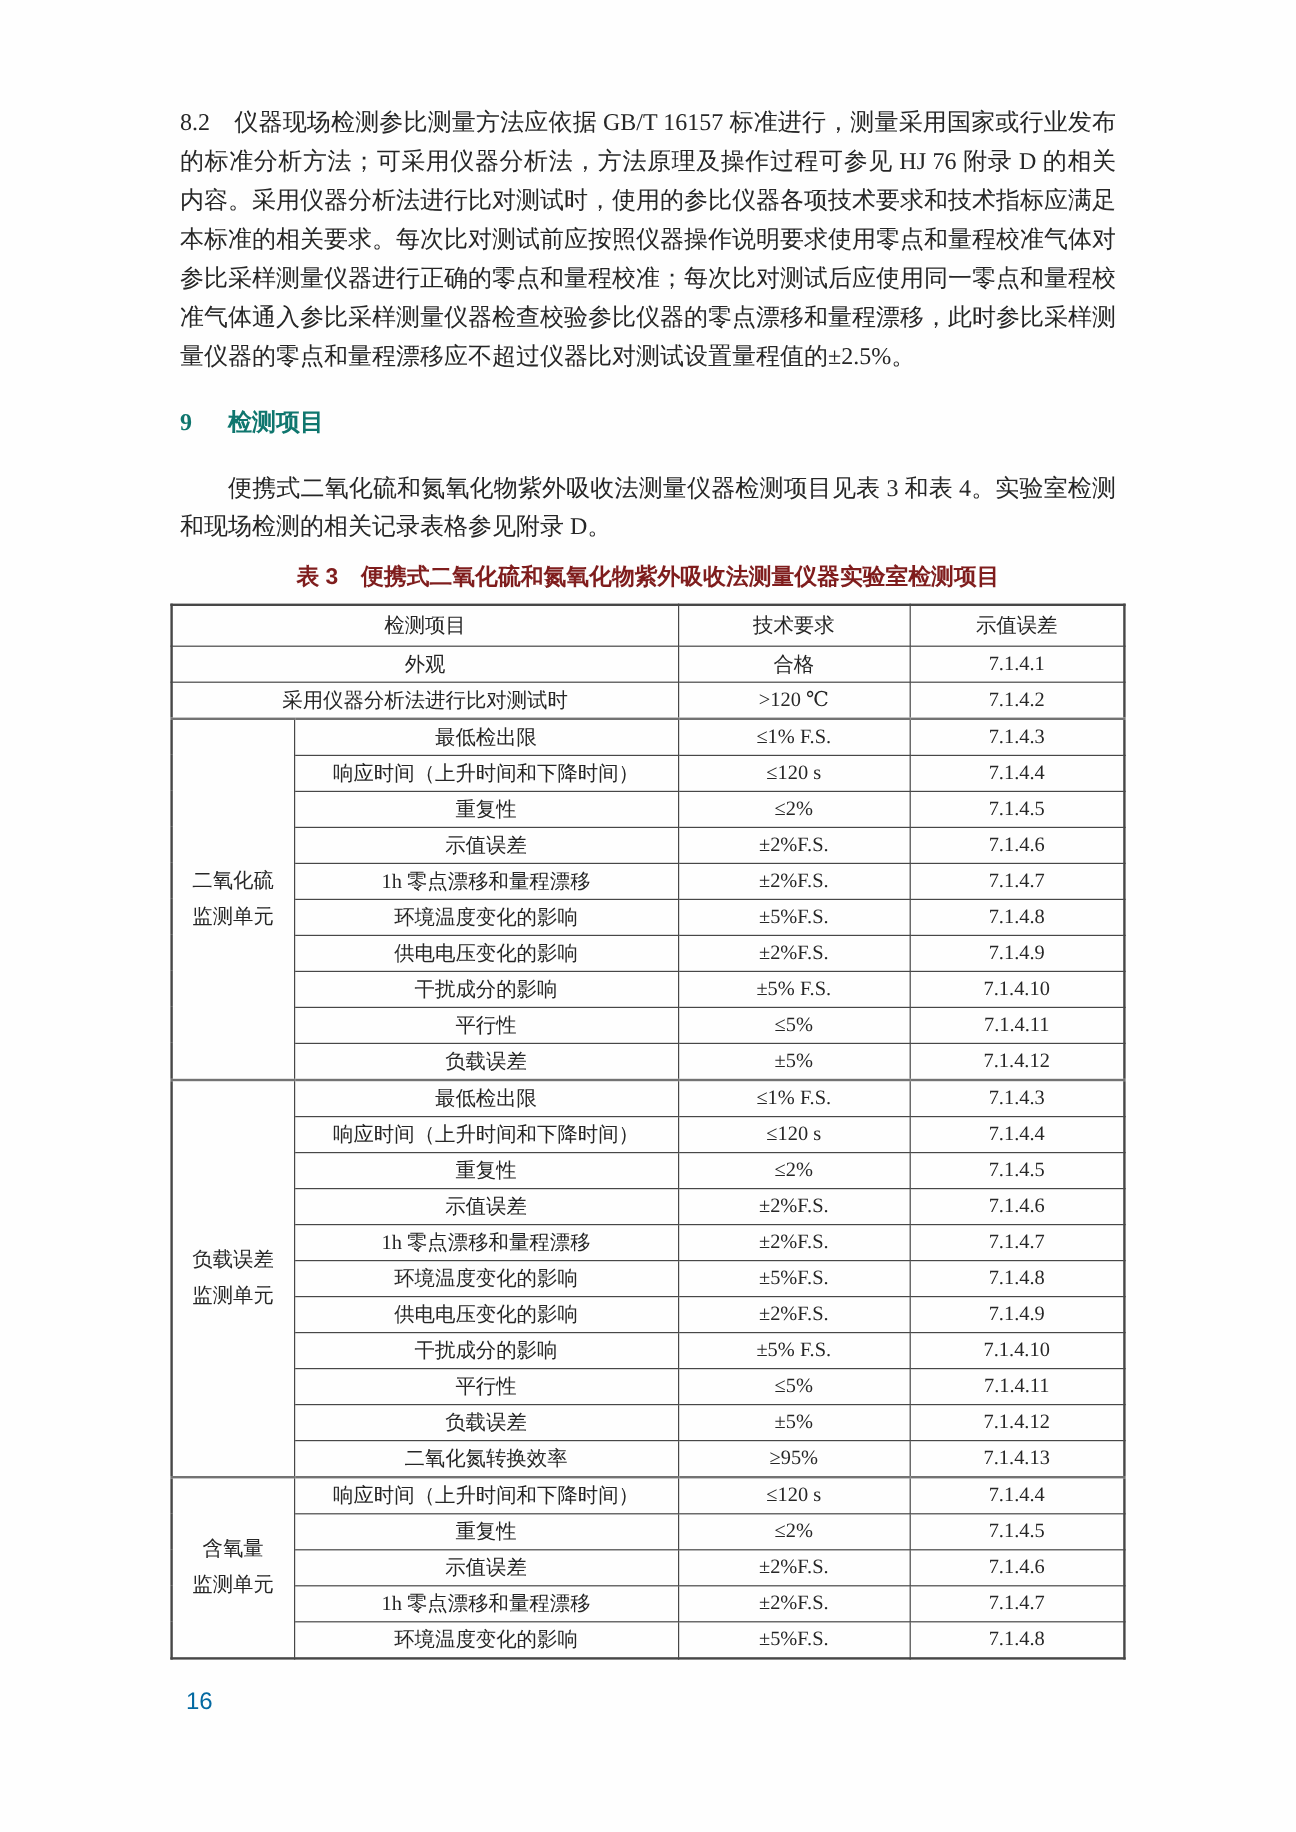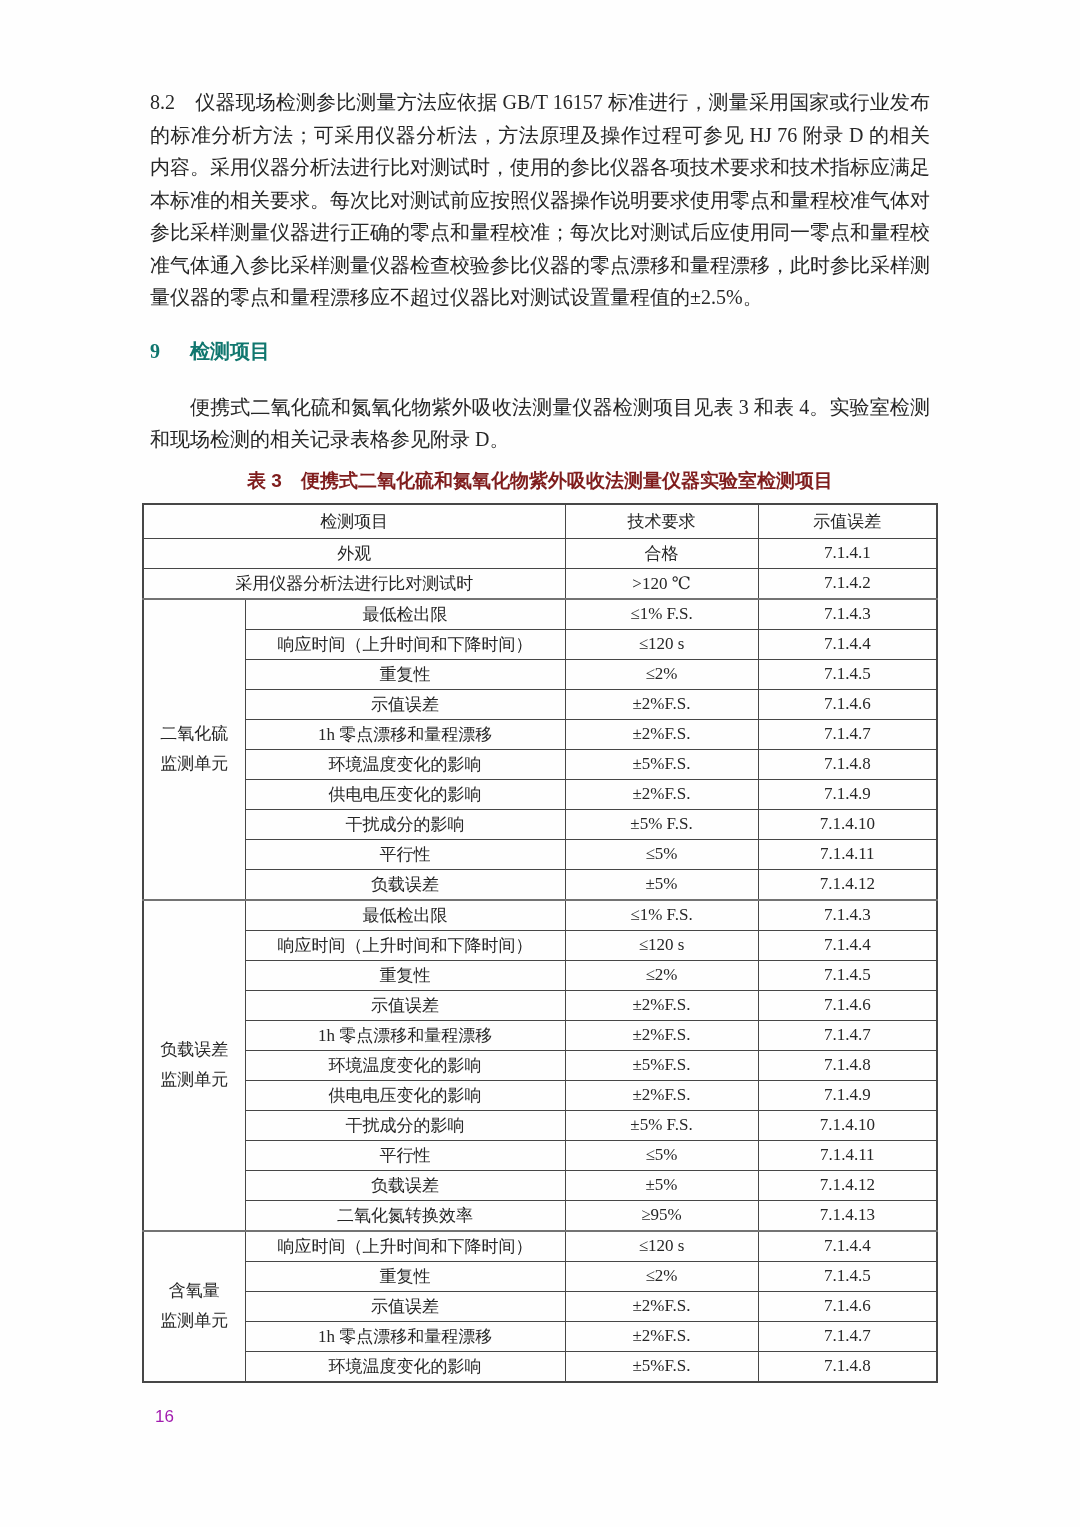--- a/index.html
+++ b/index.html
@@ -63,22 +63,22 @@
   }
   .spec-table thead th { height: 33px; }
   .spec-table tr.group-start td { border-top: 2px solid #737373; }
   .spec-table td.group-label {
     white-space: pre-line;
     line-height: 30px;
     padding: 0 10px;
   }
   .page-number {
     font-family: "Liberation Sans", "DejaVu Sans", sans-serif;
-    font-size: 17px;
-    color: #a21caf;
+    font-size: 20px;
+    color: #0369a1;
     margin: 24px 0 0 155px;
   }
 </style>
 </head>
 <body>
 
 <div class="page">
 
   <div class="content">
     <p class="body-text">8.2　仪器现场检测参比测量方法应依据 GB/T 16157 标准进行，测量采用国家或行业发布的标准分析方法；可采用仪器分析法，方法原理及操作过程可参见 HJ 76 附录 D 的相关内容。采用仪器分析法进行比对测试时，使用的参比仪器各项技术要求和技术指标应满足本标准的相关要求。每次比对测试前应按照仪器操作说明要求使用零点和量程校准气体对参比采样测量仪器进行正确的零点和量程校准；每次比对测试后应使用同一零点和量程校准气体通入参比采样测量仪器检查校验参比仪器的零点漂移和量程漂移，此时参比采样测量仪器的零点和量程漂移应不超过仪器比对测试设置量程值的±2.5%。</p>

